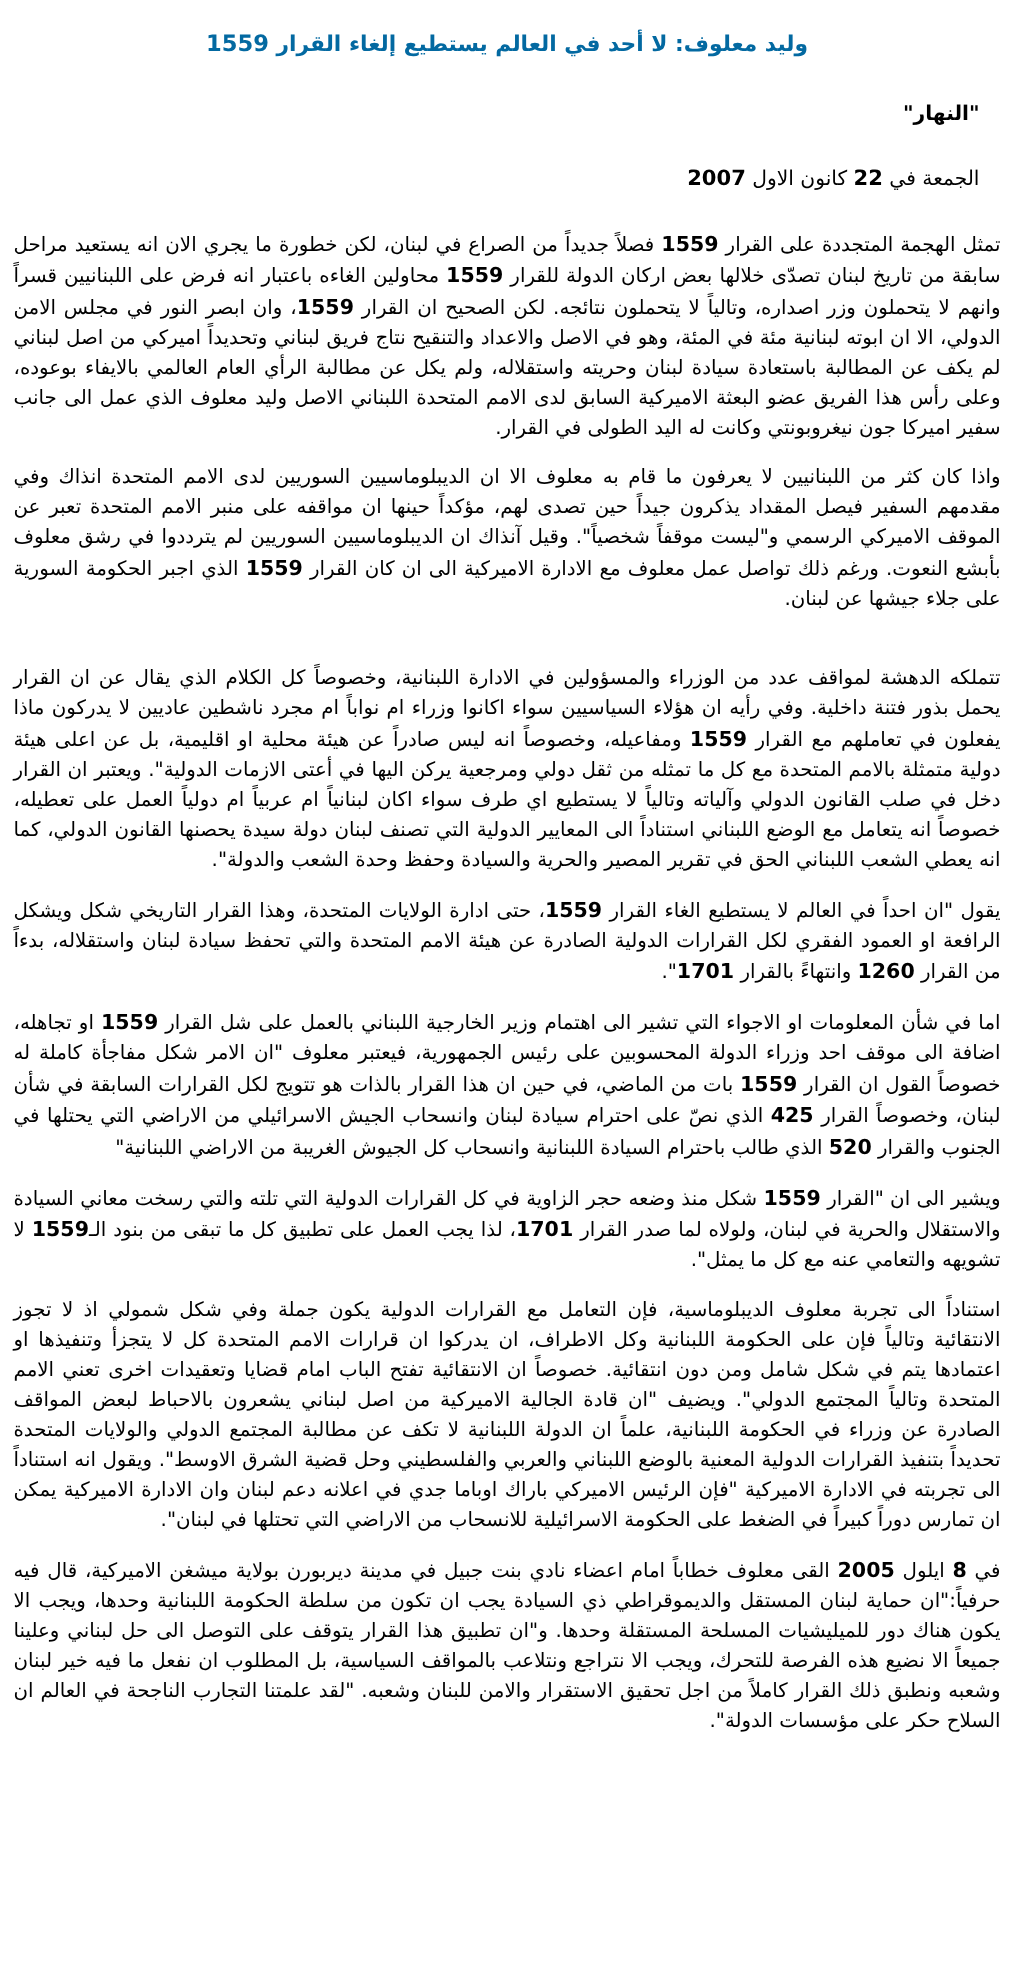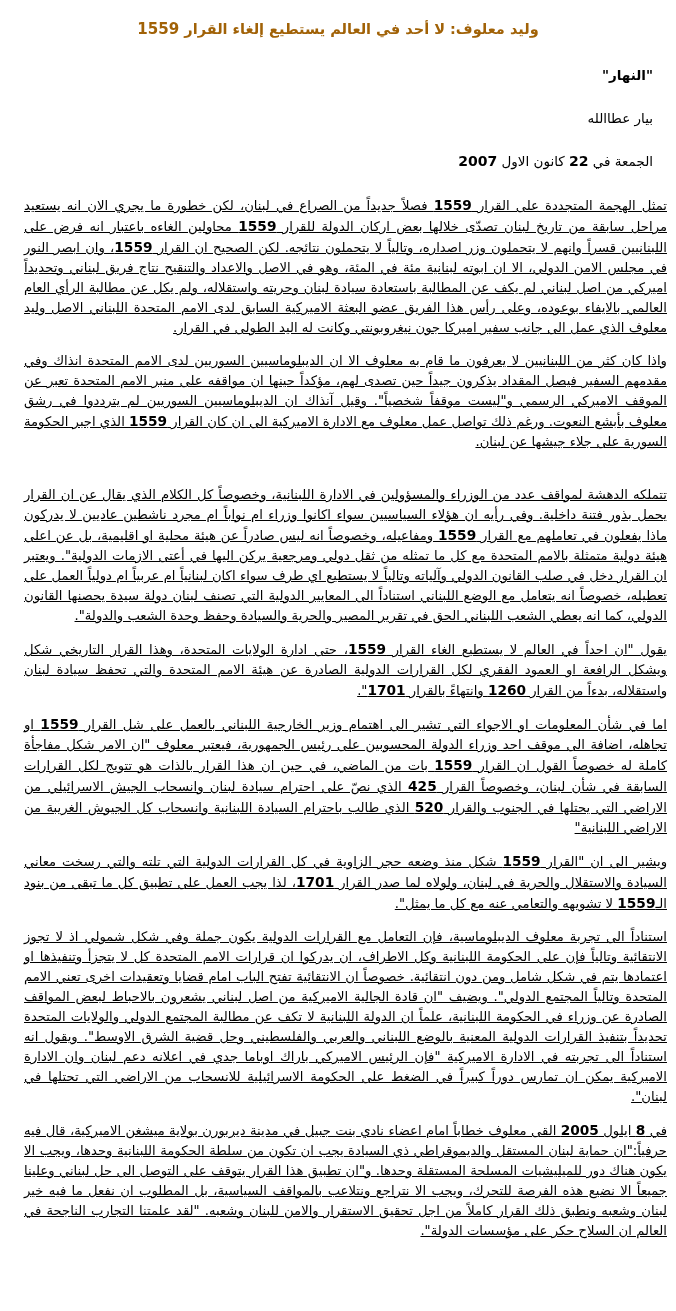--- a/index.html
+++ b/index.html
@@ -19,53 +19,51 @@
     box-sizing: border-box;
     width: 676px;
     height: 1311px;
     padding: 20px 9px 0 9px;
   }
   .title {
     margin: 0 0 27px 0;
     text-align: center;
     font-size: 14.5px;
     font-weight: bold;
-    color: #a16207;
+    color: #0369a1;
     line-height: 19px;
   }
   .meta {
     text-align: right;
     font-size: 13.5px;
     line-height: 19px;
     margin: 0 14px 24px 0;
   }
   .meta.source { font-weight: bold; }
   .para {
-    margin: 0 0 13px 15px;
+    margin: 0 0 13px 0;
     font-size: 13.2px;
     line-height: 20px;
     text-align: justify;
     text-align-last: right;
-    text-decoration: underline;
   }
   .num {
     font-weight: bold;
     font-size: 1.04em;
   }
 </style>
 </head>
 <body>
 
 <div class="page">
 
   <h1 class="title digits-emphasis">وليد معلوف: لا أحد في العالم يستطيع إلغاء القرار <span class="num">1559</span></h1>
 
   <div class="meta source">"النهار"</div>
 
-  <div class="meta author">بيار عطاالله</div>
 
   <div class="meta date digits-emphasis">الجمعة في <span class="num">22</span> كانون الاول <span class="num">2007</span></div>
 
   <p class="para digits-emphasis">تمثل الهجمة المتجددة على القرار <span class="num">1559</span> فصلاً جديداً من الصراع في لبنان، لكن خطورة ما يجري الان انه يستعيد مراحل سابقة من تاريخ لبنان تصدّى خلالها بعض اركان الدولة للقرار <span class="num">1559</span> محاولين الغاءه باعتبار انه فرض على اللبنانيين قسراً وانهم لا يتحملون وزر اصداره، وتالياً لا يتحملون نتائجه. لكن الصحيح ان القرار <span class="num">1559</span>، وان ابصر النور في مجلس الامن الدولي، الا ان ابوته لبنانية مئة في المئة، وهو في الاصل والاعداد والتنقيح نتاج فريق لبناني وتحديداً اميركي من اصل لبناني لم يكف عن المطالبة باستعادة سيادة لبنان وحريته واستقلاله، ولم يكل عن مطالبة الرأي العام العالمي بالايفاء بوعوده، وعلى رأس هذا الفريق عضو البعثة الاميركية السابق لدى الامم المتحدة اللبناني الاصل وليد معلوف الذي عمل الى جانب سفير اميركا جون نيغروبونتي وكانت له اليد الطولى في القرار.</p>
 
   <p class="para digits-emphasis">واذا كان كثر من اللبنانيين لا يعرفون ما قام به معلوف الا ان الديبلوماسيين السوريين لدى الامم المتحدة انذاك وفي مقدمهم السفير فيصل المقداد يذكرون جيداً حين تصدى لهم، مؤكداً حينها ان مواقفه على منبر الامم المتحدة تعبر عن الموقف الاميركي الرسمي و"ليست موقفاً شخصياً". وقيل آنذاك ان الديبلوماسيين السوريين لم يترددوا في رشق معلوف بأبشع النعوت. ورغم ذلك تواصل عمل معلوف مع الادارة الاميركية الى ان كان القرار <span class="num">1559</span> الذي اجبر الحكومة السورية على جلاء جيشها عن لبنان.</p>
 
   <p class="para">
     <br>
     <span class="digits-emphasis">تتملكه الدهشة لمواقف عدد من الوزراء والمسؤولين في الادارة اللبنانية، وخصوصاً كل الكلام الذي يقال عن ان القرار يحمل بذور فتنة داخلية. وفي رأيه ان هؤلاء السياسيين سواء اكانوا وزراء ام نواباً ام مجرد ناشطين عاديين لا يدركون ماذا يفعلون في تعاملهم مع القرار <span class="num">1559</span> ومفاعيله، وخصوصاً انه ليس صادراً عن هيئة محلية او اقليمية، بل عن اعلى هيئة دولية متمثلة بالامم المتحدة مع كل ما تمثله من ثقل دولي ومرجعية يركن اليها في أعتى الازمات الدولية". ويعتبر ان القرار دخل في صلب القانون الدولي وآلياته وتالياً لا يستطيع اي طرف سواء اكان لبنانياً ام عربياً ام دولياً العمل على تعطيله، خصوصاً انه يتعامل مع الوضع اللبناني استناداً الى المعايير الدولية التي تصنف لبنان دولة سيدة يحصنها القانون الدولي، كما انه يعطي الشعب اللبناني الحق في تقرير المصير والحرية والسيادة وحفظ وحدة الشعب والدولة".</span>

